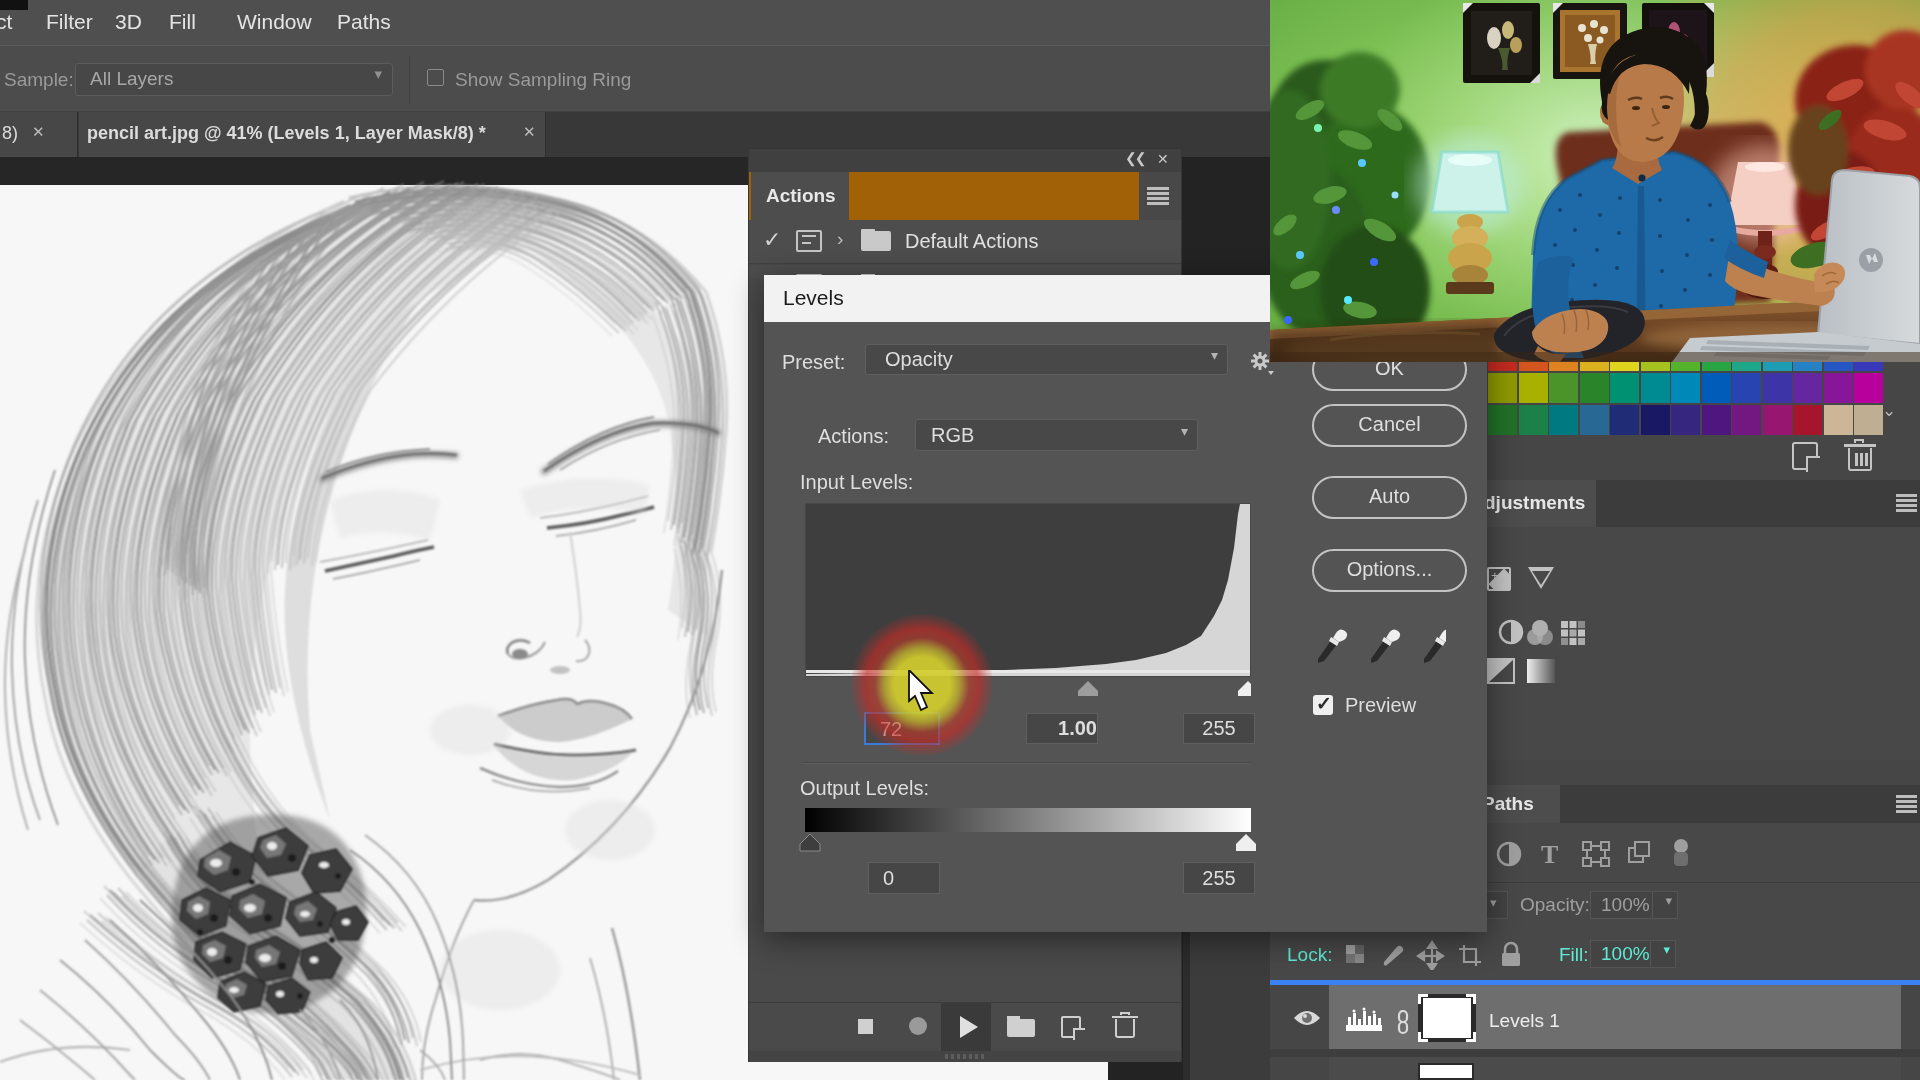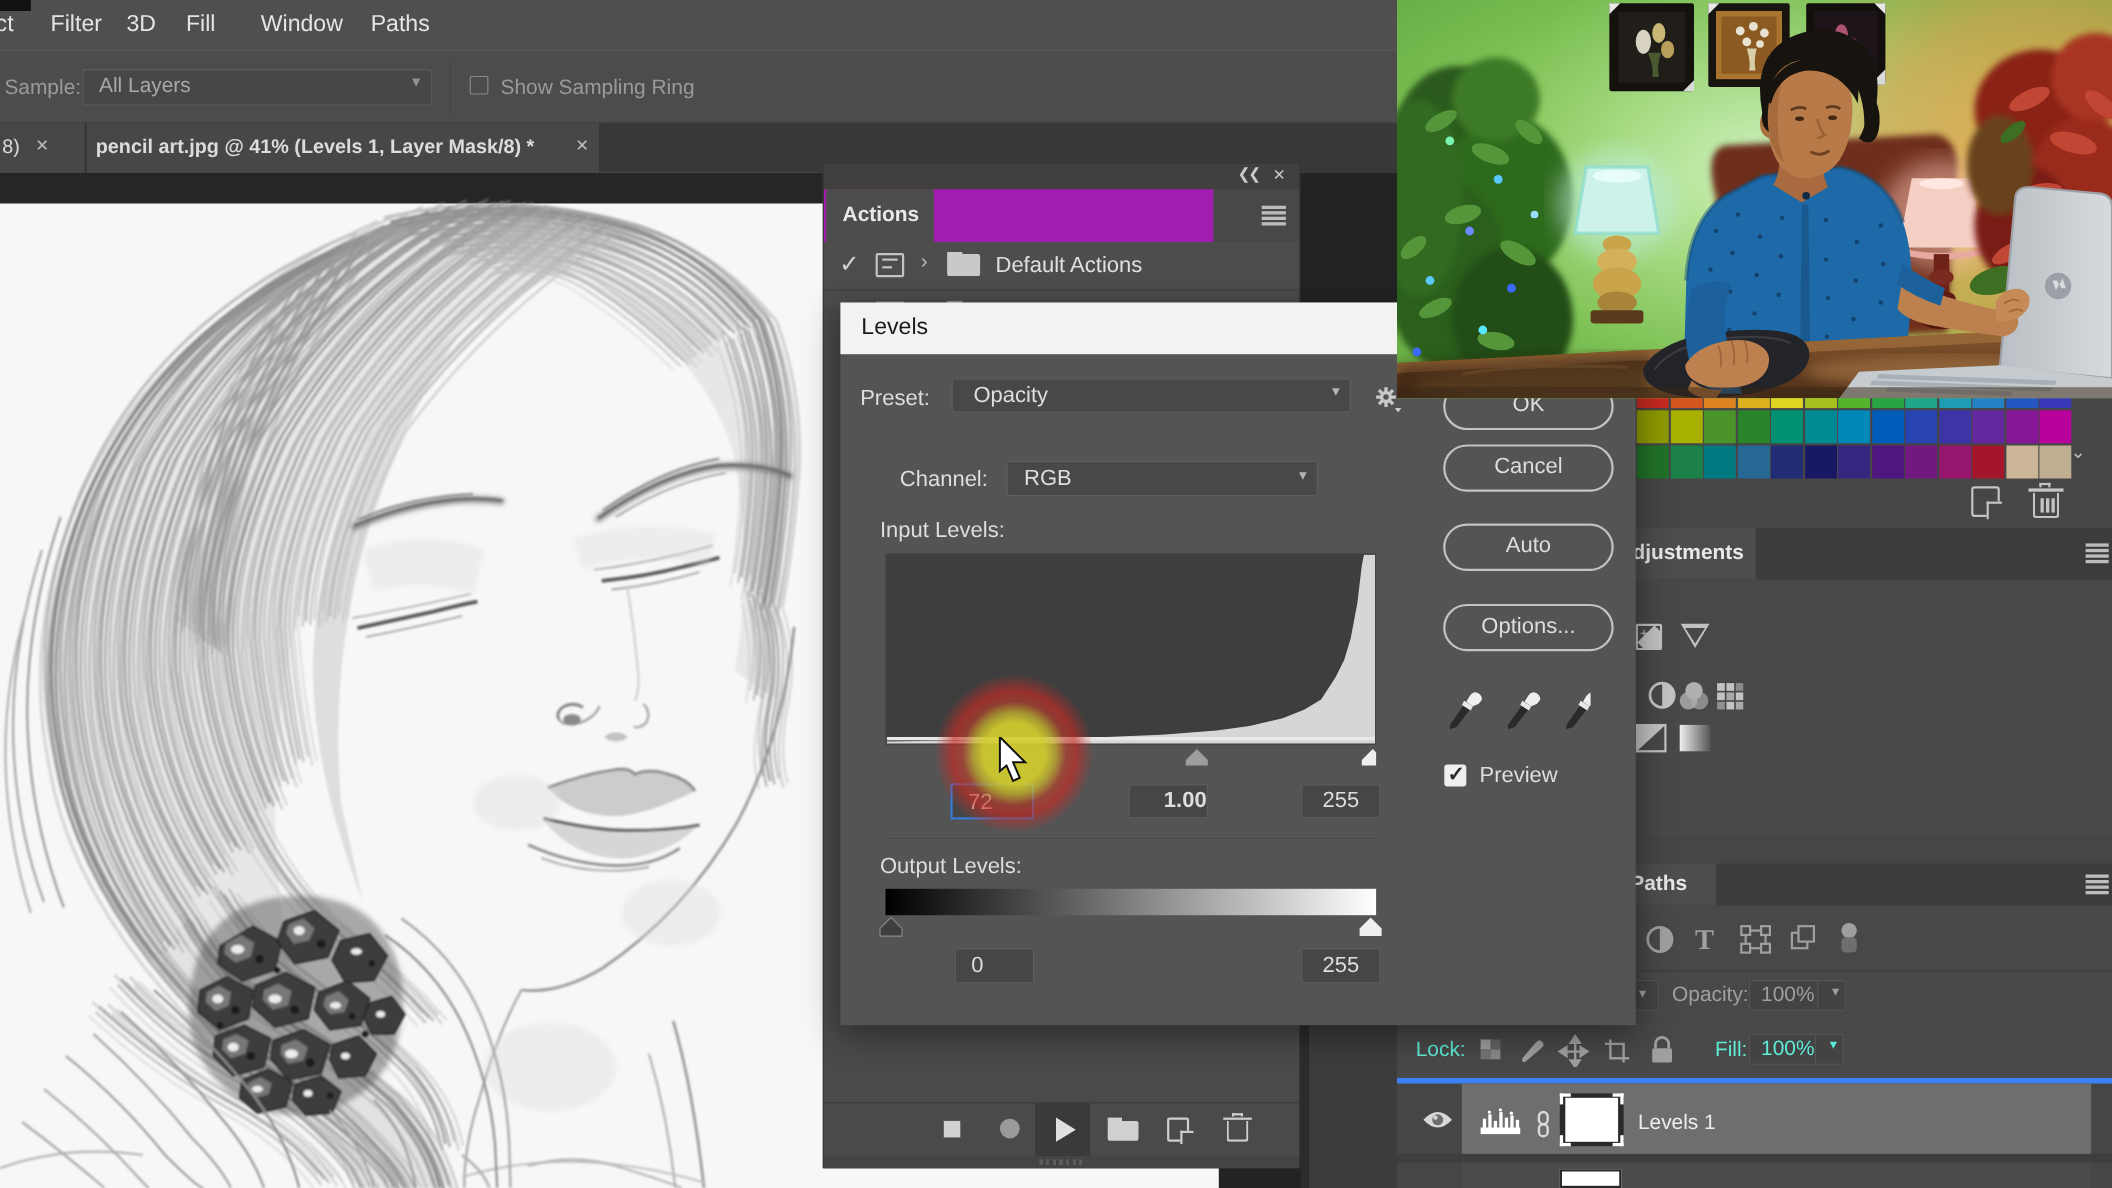--- a/index.html
+++ b/index.html
@@ -498,21 +498,21 @@
     </div>
   </div>
 
   <div class="abs" id="actions" style="left:748px;top:148px;width:434px;height:914px;background:#484848;border:1px solid #363636;">
 
     <div class="abs" style="left:0;top:0;width:432px;height:23px;background:#404040;color:#c9c9c9;">
       <span class="abs" style="left:376px;top:1px;font-size:14px;letter-spacing:-2px;">❮❮</span>
       <span class="abs" style="left:408px;top:2px;font-size:14px;">✕</span>
     </div>
 
-    <div class="abs" style="left:0;top:23px;width:354px;height:48px;background:#a21caf;">
+    <div class="abs" style="left:0;top:23px;width:390px;height:48px;background:#a16207;">
       <div class="abs" style="left:2px;top:0;width:98px;height:48px;background:#4d4d4d;"></div>
       <span class="abs" style="left:17px;top:13px;color:#e8e8e8;font-size:19px;font-weight:bold;">Actions</span>
       <div class="abs" style="left:398px;top:15px;width:22px;height:3px;background:#bdbdbd;box-shadow:0 5px 0 #bdbdbd, 0 10px 0 #bdbdbd, 0 15px 0 #bdbdbd;"></div>
     </div>
 
     <div class="abs" style="left:0;top:71px;width:432px;height:44px;background:#4d4d4d;border-bottom:1px solid #404040;color:#d2d2d2;">
       <span class="abs" style="left:14px;top:7px;font-size:22px;">✓</span>
       <div class="abs" style="left:47px;top:10px;width:26px;height:22px;border:2px solid #c4c4c4;border-radius:2px;">
           <div style="margin:3px 4px;height:2px;background:#c4c4c4;"></div>
           <div style="margin:5px 4px 0;width:9px;height:2px;background:#c4c4c4;"></div>
@@ -782,21 +782,21 @@
             <line x1="12" y1="3" x2="12" y2="21"></line>
             <line x1="3" y1="12" x2="21" y2="12"></line>
             <line x1="5.6" y1="5.6" x2="18.4" y2="18.4"></line>
             <line x1="18.4" y1="5.6" x2="5.6" y2="18.4"></line>
           </g>
           <circle cx="12" cy="12" r="2.5" fill="#525252"></circle>
           <path d="M20 22 l6 0 -3 4z"></path>
         </g>
       </svg>
 
-    <span class="abs" style="left:54px;top:150px;">Channel:</span>
+    <span class="abs" style="left:54px;top:150px;">Actions:</span>
     <div class="abs" style="left:151px;top:144px;width:283px;height:32px;background:#484848;border:1px solid #5f5f5f;border-radius:3px;">
       <span class="abs" style="left:15px;top:4px;">RGB</span>
       <span class="abs" style="right:9px;top:3px;font-size:14px;color:#b5b5b5;">▾</span>
     </div>
 
     <span class="abs" style="left:36px;top:196px;">Input Levels:</span>
     <div class="abs" style="left:41px;top:228px;width:446px;height:174px;background:#3e3e3e;border:1px solid #474747;overflow:hidden;">
       <svg width="446" height="174" viewBox="0 0 446 174" preserveAspectRatio="none">
         <path d="M0 170 L80 169 L150 168 L250 164 L300 160 L330 156 L360 149 L380 141 L395 132 L408 112 L416 96 L422 76 L428 44 L432 10 L434 0 L446 0 L446 174 L0 174 Z" fill="#d6d6d6"></path>
         <rect x="0" y="166" width="446" height="3" fill="#e8e8e8"></rect>

